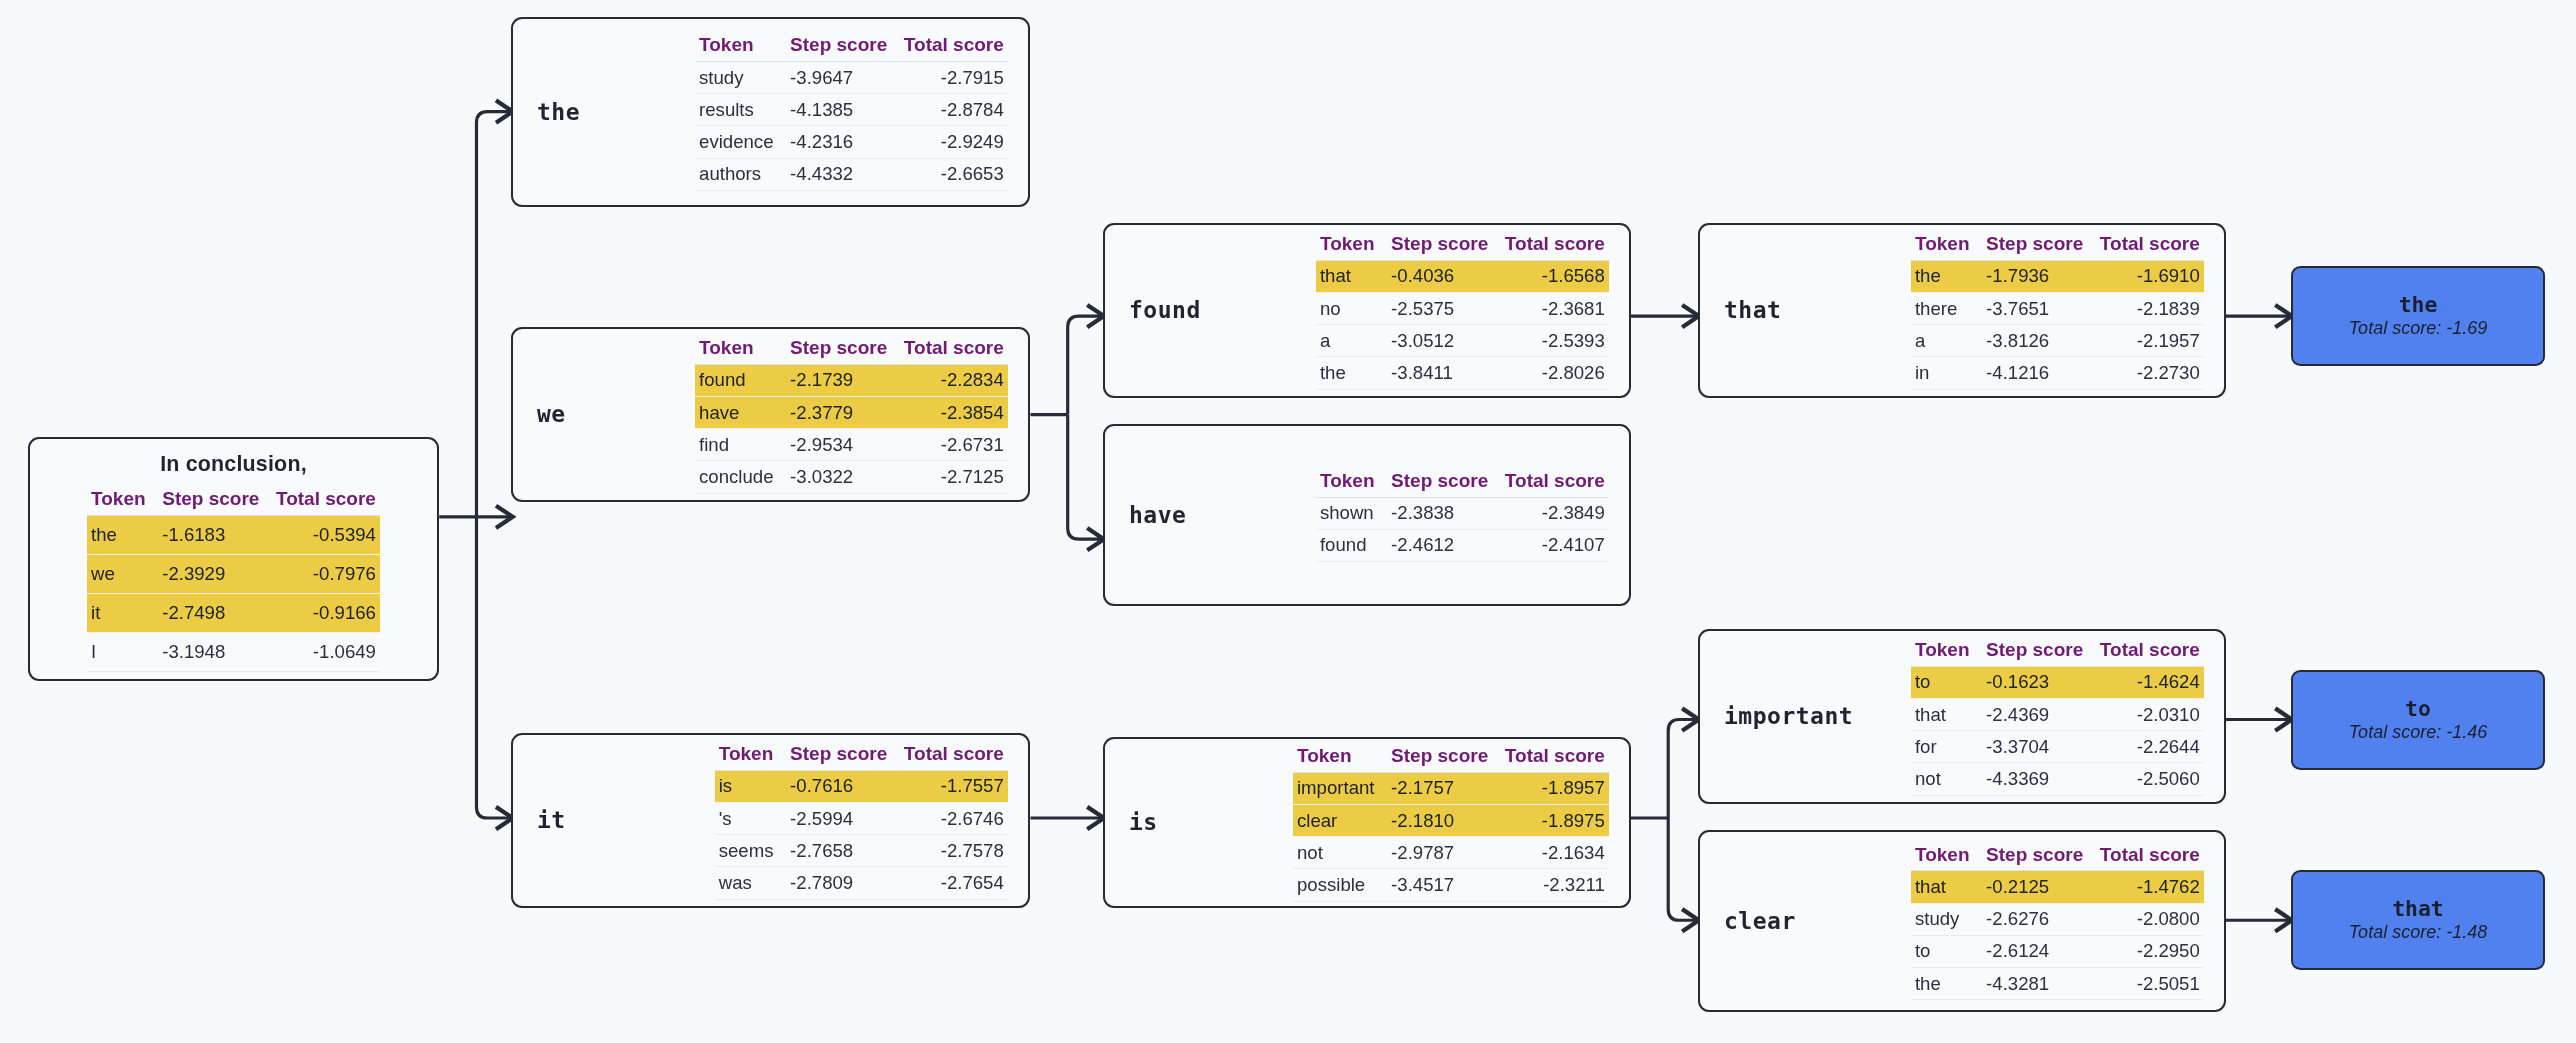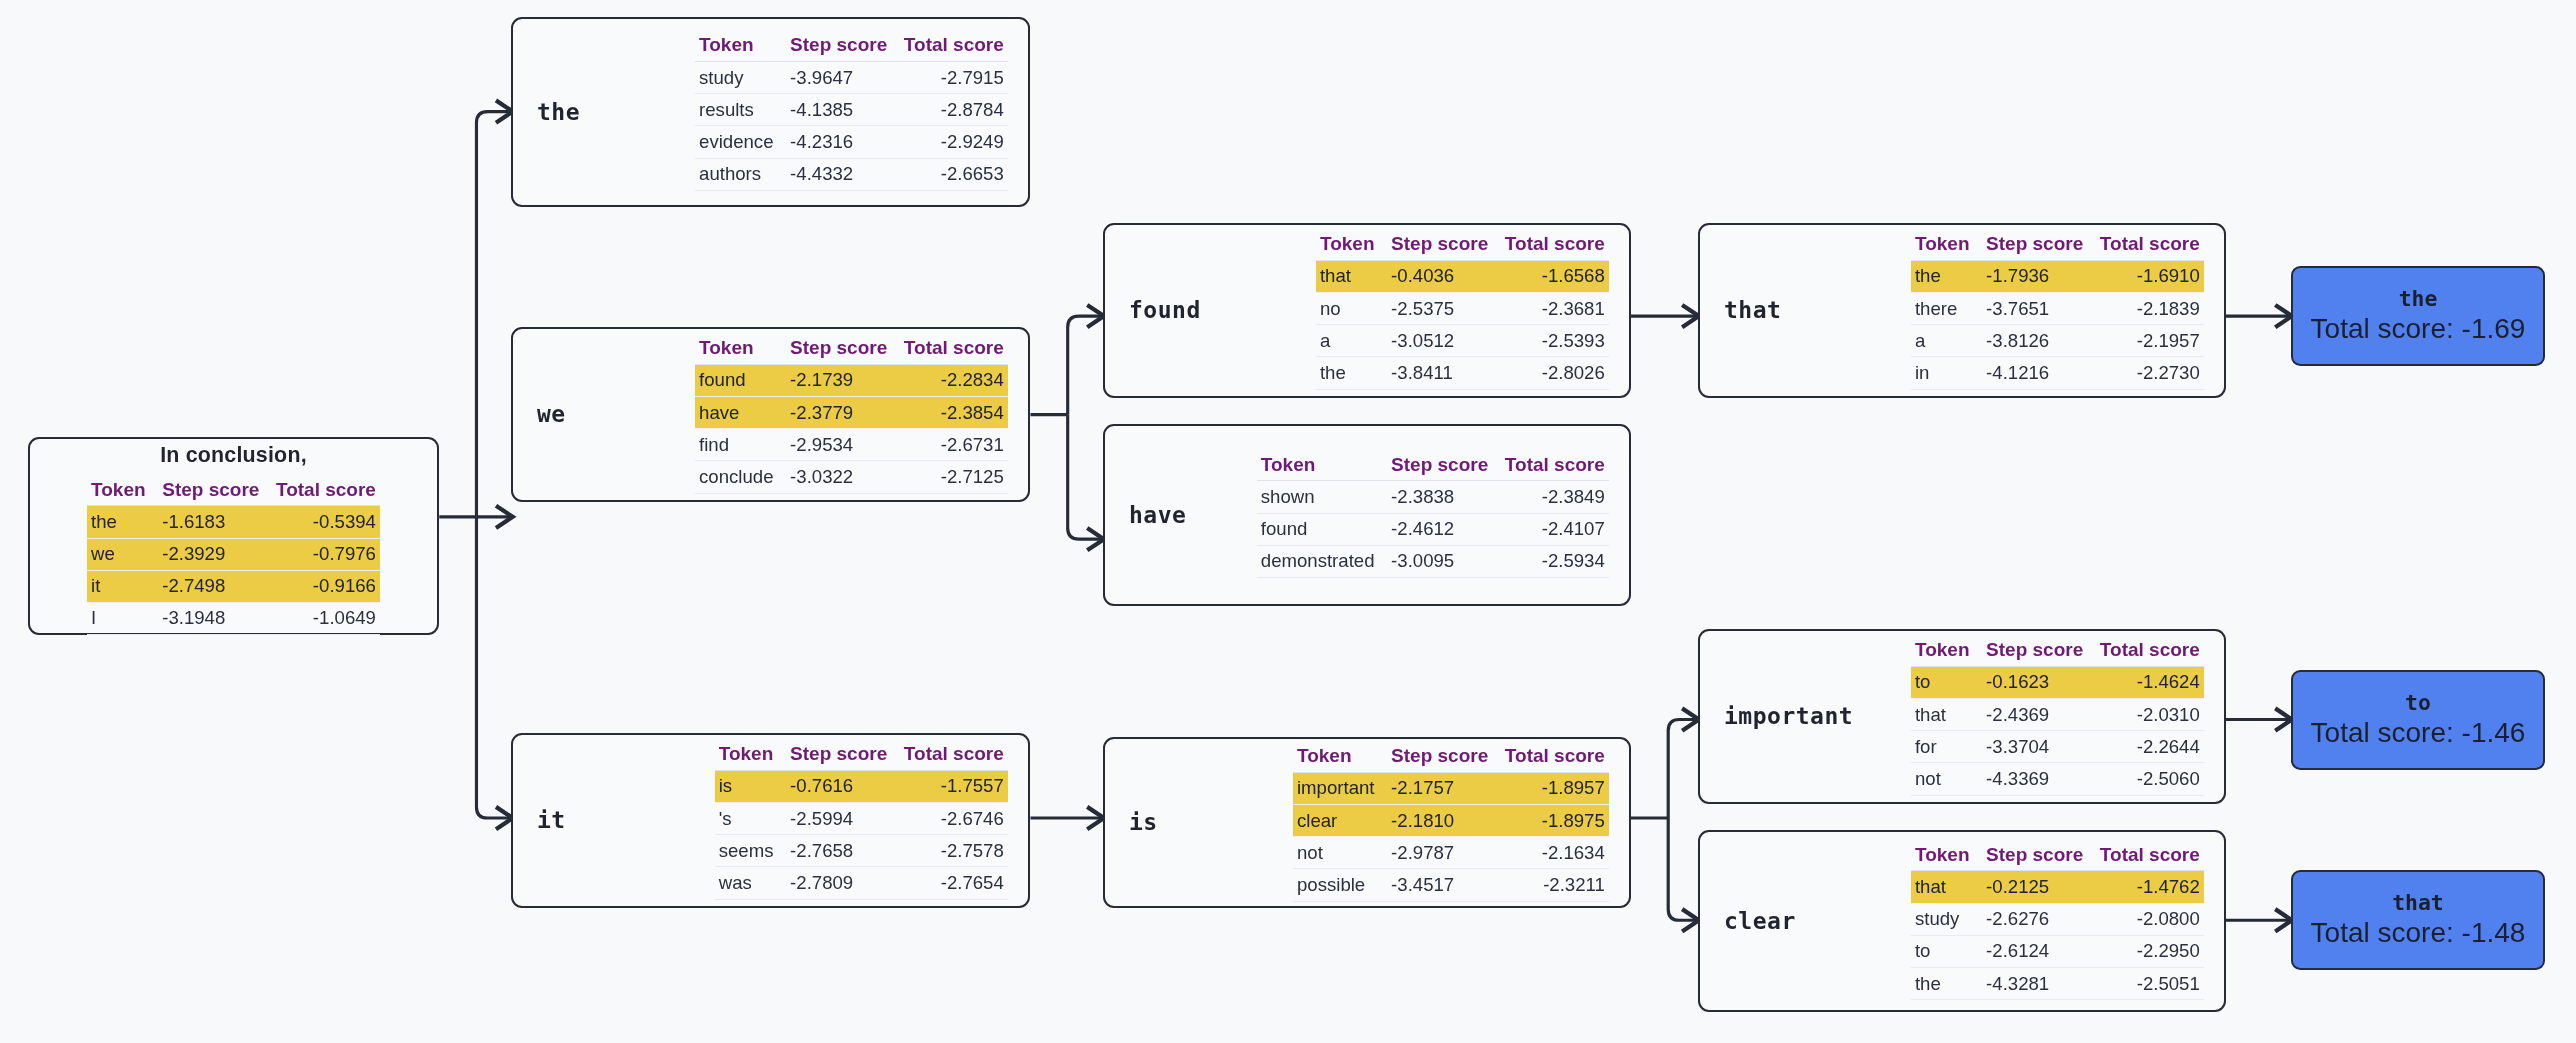--- a/index.html
+++ b/index.html
@@ -108,24 +108,25 @@
   }
   .node.terminal .term-token {
     font-family: "DejaVu Sans Mono", "Liberation Mono", monospace;
     font-weight: bold;
     font-size: 21.4px;
     color: #1b2030;
     text-align: center;
     line-height: 1.15;
   }
   .node.terminal .term-score {
-    font-size: 28px;
+    font-size: 18px;
     color: #1b2030;
     text-align: center;
     line-height: 1.2;
+    font-style: italic;
   }
 </style>
 </head>
 <body>
 
 <div id="canvas">
 
   <svg id="edges" viewBox="0 0 2770 1122" xmlns="http://www.w3.org/2000/svg">
     <defs>
       <style>
@@ -162,21 +163,21 @@
     <path class="ln" d="M 1794 880 V 978 Q 1794 990 1806 990 H 1824"></path>
     <path class="ah" d="M 1809 762 L 1827 774 L 1809 786"></path>
     <path class="ah" d="M 1809 978 L 1827 990 L 1809 1002"></path>
 
     <path class="ln" d="M 2394 774 H 2462"></path>
     <path class="ah" d="M 2447 762 L 2465 774 L 2447 786"></path>
     <path class="ln" d="M 2394 990 H 2462"></path>
     <path class="ah" d="M 2447 978 L 2465 990 L 2447 1002"></path>
   </svg>
 
-  <div class="node root" style="left:28px; top:437px; width:411px; height:198px;">
+  <div class="node root" style="left:28px; top:437px; width:411px; height:244px;">
     <div class="root-title">In conclusion,</div>
     <div class="node-table-wrap">
       <table class="tok">
         <thead>
           <tr>
             <th>Token</th>
             <th>Step score</th>
             <th>Total score</th>
           </tr>
         </thead>
@@ -378,25 +379,20 @@
               <tr>
                 <td>shown</td>
                 <td>-2.3838</td>
                 <td>-2.3849</td>
               </tr>
               <tr>
                 <td>found</td>
                 <td>-2.4612</td>
                 <td>-2.4107</td>
               </tr>
-              <tr>
-                <td>demonstrated</td>
-                <td>-3.0095</td>
-                <td>-2.5934</td>
-              </tr>
             </tbody>
         </table>
       </div>
     </div>
   </div>
 
   <div class="node" style="left:1103px; top:737px; width:528px; height:171px;">
     <div class="node-body">
       <div class="node-label">is</div>
       <div class="node-table-wrap">

